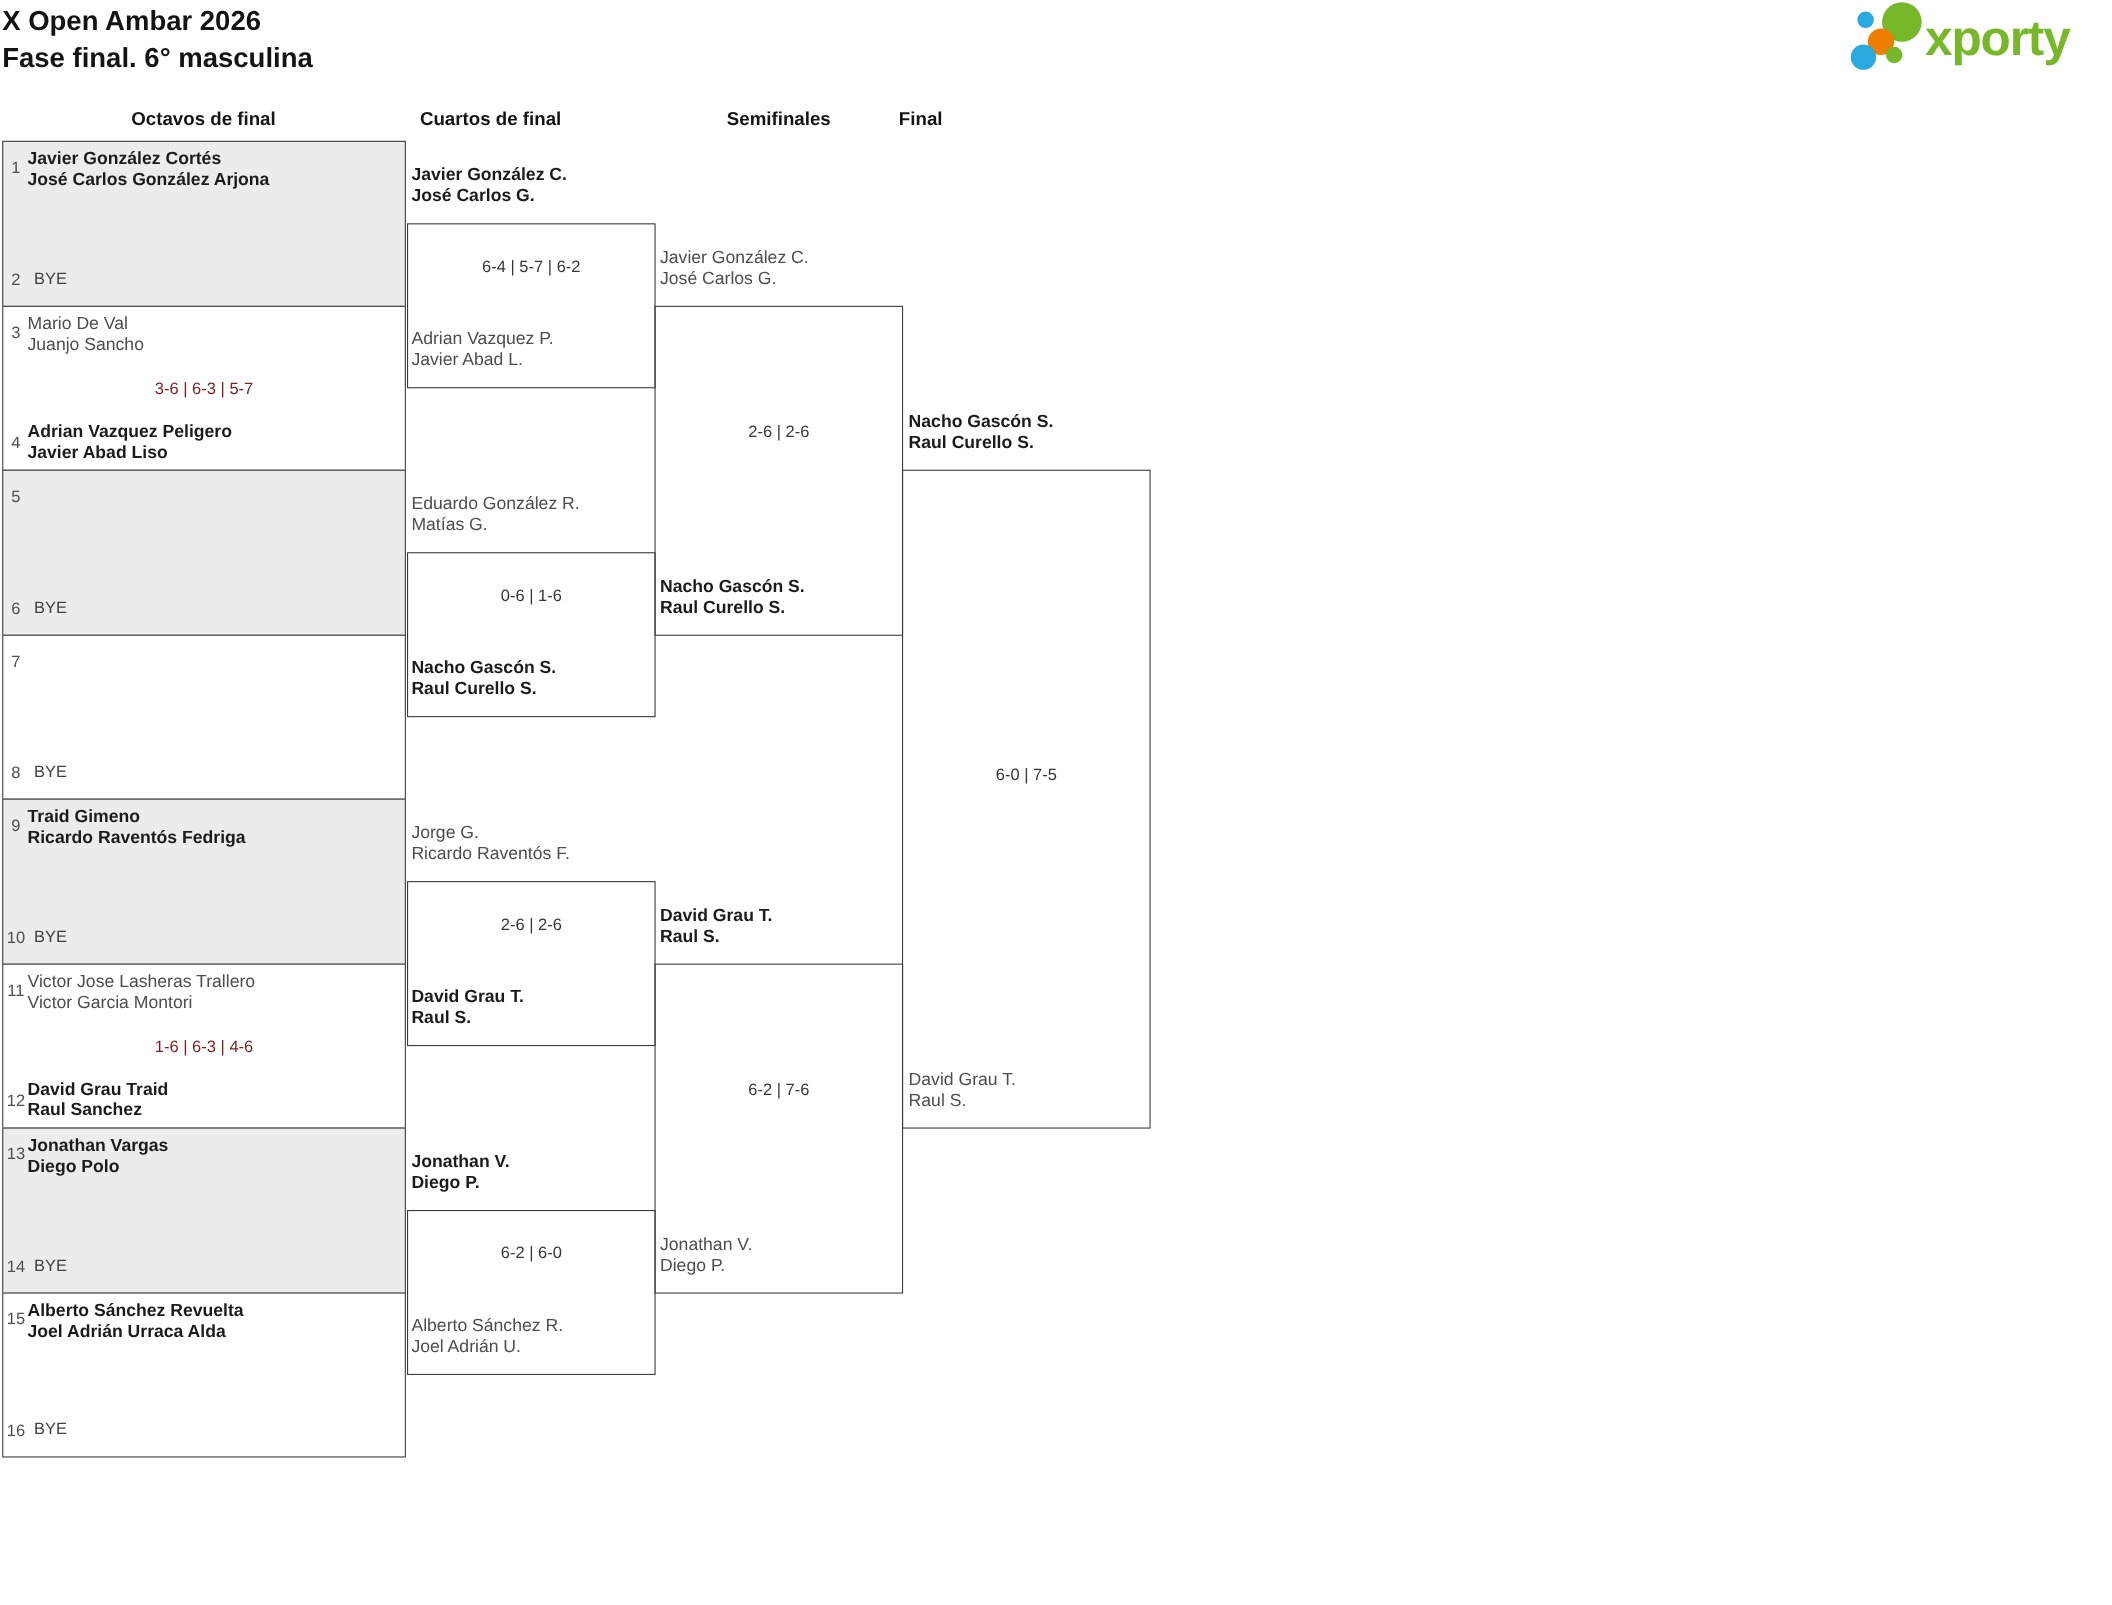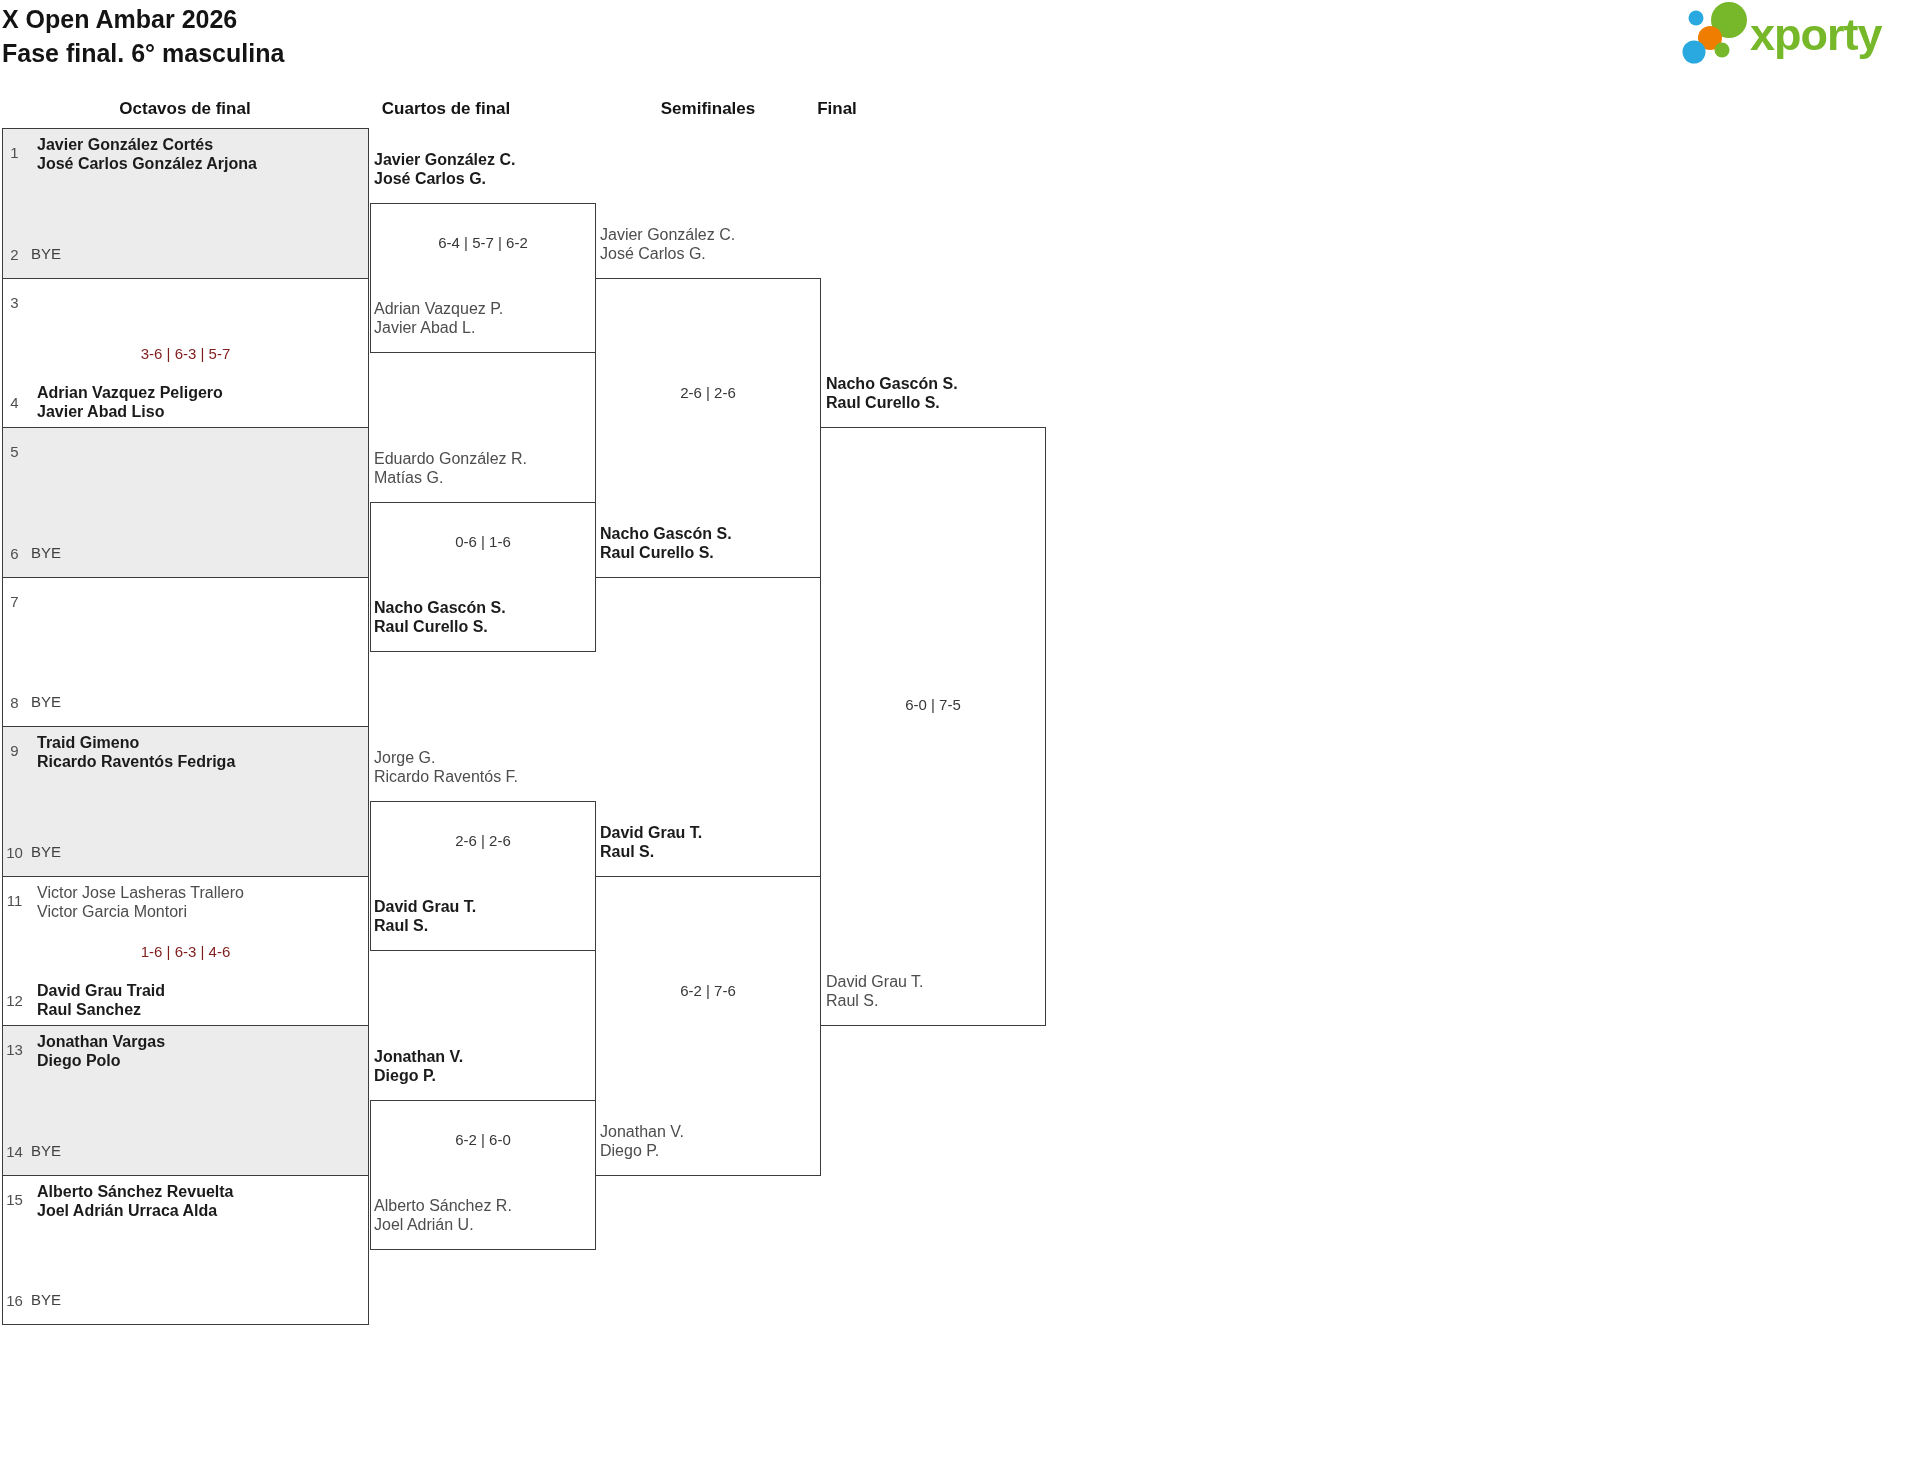--- a/index.html
+++ b/index.html
@@ -18,21 +18,21 @@
   .r1col{position:absolute;left:2px;top:128px;width:367px;}
   .r1m{position:relative;box-sizing:border-box;border:1px solid #3c3c3c;background:#fff;}
   .r1m.alt{background:#ececec;}
   .r1m + .r1m{margin-top:-1px;}
   .h151{height:151px;} .h150{height:150px;}
 
   .seed{position:absolute;left:3px;width:17px;text-align:center;font-size:15px;color:#4f4f4f;line-height:17px;}
   .seed.top{top:15px;}
   .seed.bot-bye{bottom:15px;}
   .seed.bot-team{bottom:16px;}
-  .team{font-size:16px;line-height:19px;color:#4d4d4d;font-weight:400;margin-left:12px;}
+  .team{font-size:16px;line-height:19px;color:#4d4d4d;font-weight:400;}
   .team.winner{font-weight:700;color:#1b1b1b;}
   .team.slot-top{position:absolute;left:22px;top:6px;right:4px;}
   .team.slot-bot{position:absolute;left:22px;bottom:6px;right:4px;}
   .bye{position:absolute;left:28px;bottom:15px;font-size:15px;line-height:19px;color:#414141;}
   .score{font-size:15px;line-height:18px;color:#7f1d1d;text-align:center;}
   .score.mid{position:absolute;left:0;right:0;top:66px;}
 
   
   .box{position:absolute;box-sizing:border-box;border:1px solid #3c3c3c;background:transparent;}
   .lbl{position:absolute;width:220px;font-size:16px;line-height:19px;color:#4d4d4d;}
@@ -74,20 +74,24 @@
       <div class="team slot-top winner">
         <div>Javier González Cortés</div>
         <div>José Carlos González Arjona</div>
       </div>
       <span class="seed bot-bye">2</span>
       <div class="bye">BYE</div>
     </div>
 
     <div class="r1m h150">
       <span class="seed top">3</span>
+      <div class="team slot-top">
+        <div>Mario De Val</div>
+        <div>Juanjo Sancho</div>
+      </div>
       <div class="score mid">3-6 | 6-3 | 5-7</div>
       <span class="seed bot-team">4</span>
       <div class="team slot-bot winner">
         <div>Adrian Vazquez Peligero</div>
         <div>Javier Abad Liso</div>
       </div>
     </div>
 
     <div class="r1m alt h151">
       <span class="seed top">5</span>

